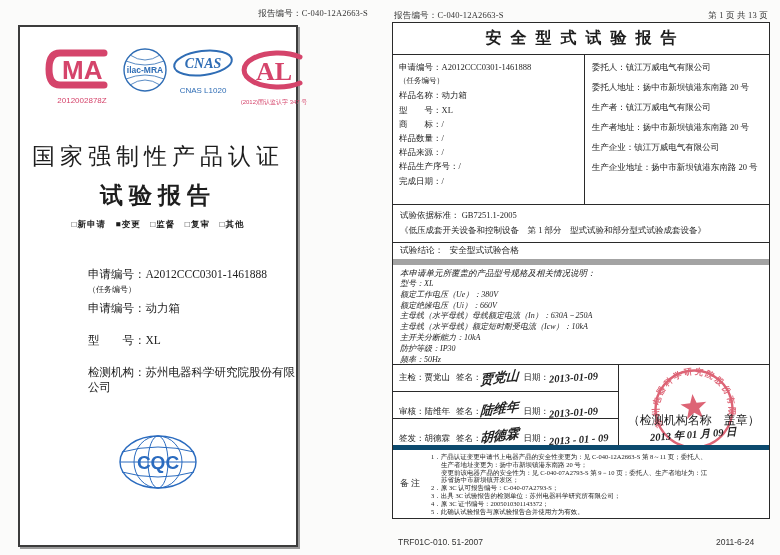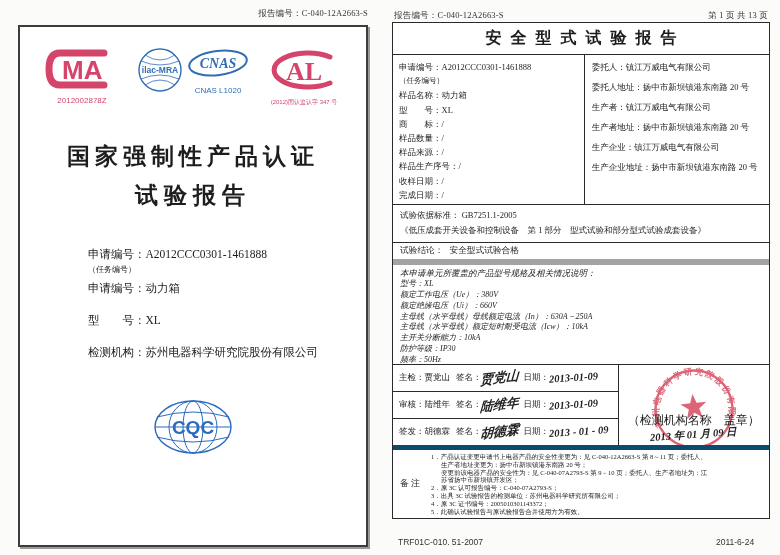--- a/index.html
+++ b/index.html
@@ -4,29 +4,29 @@
 <style>
   * { margin:0; padding:0; box-sizing:border-box; }
   html,body { width:780px; height:555px; background:#fbfbfa; overflow:hidden; }
   body { font-family:"Liberation Serif", serif; color:#1d1d1d; }
   .canvas { position:absolute; left:0; top:0; width:780px; height:555px; }
 
   
   .small-head { position:absolute; font-size:8.5px; color:#333; letter-spacing:.2px; }
 
   
-  .page-left { position:absolute; left:18px; top:25px; width:350px; height:522px;
+  .page-left { position:absolute; left:18px; top:25px; width:280px; height:522px;
     background:#fff; border:2px solid #3c3c3c; box-shadow:2px 2px 0 #9a9a9a; }
   .logo-row { display:flex; align-items:flex-start; justify-content:space-between;
     padding:20px 22px 0 22px; }
   .logo-block { text-align:center; }
   .logo-sub { font-size:8px; color:#d5446b; margin-top:1px; font-family:"Liberation Sans",sans-serif; }
   .logo-sub.blue { color:#2f6db5; }
   .logo-sub.tiny { font-size:6px; }
-  .lp-title { text-align:center; margin-top:34px; font-size:23px; font-weight:700; letter-spacing:5px; }
+  .lp-title { text-align:center; margin-top:34px; font-size:23px; font-weight:400; letter-spacing:5px; }
   .lp-title2 { text-align:center; margin-top:8px; font-size:23px; font-weight:600; letter-spacing:6px; }
   .lp-checks { text-align:center; margin-top:8px; font-size:8.5px; font-weight:600; letter-spacing:1px; }
   .lp-fields { margin:36px 0 0 68px; font-size:11.5px; }
   .lp-fields .row { margin-bottom:2px; }
   .lp-fields .tasknote { font-size:8px; margin:1px 0 6px 0; }
   .lp-fields .gap { margin-top:17px; }
   .cqc-wrap { text-align:center; margin-top:38px; }
 
   
   .page-right { position:absolute; left:392px; top:22px; width:378px; height:497px;
@@ -42,21 +42,21 @@
   .rp-standard { height:38px; border-bottom:1px solid #2a2a2a; padding:3px 7px; font-size:8.5px; }
   .rp-standard div { line-height:15px; }
   .rp-conclusion { height:22px; border-bottom:6px solid #a3a3a3; padding:0 7px; font-size:8.7px;
     display:flex; align-items:center; }
   .rp-specs { height:100px; border-bottom:1px solid #2a2a2a; padding:3px 7px; font-size:8px; overflow:hidden; }
   .rp-specs div { line-height:10.9px;font-style:italic; }
   .rp-specs .spec-title { font-size:8.5px; }
   .rp-sign { height:85px; border-bottom:5px solid #0c4a6e; display:flex; }
   .sig-col { width:60%; border-right:1px solid #2a2a2a; display:flex; flex-direction:column; }
   .sig-row { flex:1; display:flex; align-items:center; padding:0 6px; font-size:8.5px; position:relative; }
-  .sig-row + .sig-row { border-top:1px solid #2a2a2a; }
+  .sig-row + .sig-row { border-top:1px solid #2a2a2a;align-items:flex-end; }
   .sig-script { display:inline-block; font-size:13px; font-style:italic; font-weight:700;
     transform:rotate(-7deg) skewX(-10deg); margin:0 1px 0 -2px; color:#222; white-space:nowrap; }
   .hand-date { display:inline-block; font-size:10.5px; font-style:italic; font-weight:600;
     transform:rotate(-4deg); color:#222; white-space:nowrap; }
   .seal-cell { width:40%; position:relative; overflow:hidden; }
   .seal-svg { position:absolute; left:50%; top:-4px; transform:translateX(-50%) rotate(-6deg); opacity:.88; }
   .seal-caption { position:absolute; left:0; right:0; bottom:16px; text-align:center; font-size:12px; }
   .seal-date { position:absolute; left:0; right:0; bottom:3px; text-align:center; }
   .rp-remarks { flex:1; display:flex; }
   .remarks-label { width:36px; border-right:0; display:flex; align-items:center; justify-content:center;
@@ -107,20 +107,21 @@
         <svg width="80" height="46" viewBox="0 0 80 46">
           <path d="M 66,10 A 34 17 0 1 0 66,36" fill="none" stroke="#d5446b" stroke-width="5" stroke-linecap="round"></path>
           <text x="40" y="33" font-size="26" font-weight="bold" fill="#d5446b" text-anchor="middle" font-family="Liberation Serif, serif">AL</text>
         </svg>
         <div class="logo-sub tiny">(2012)国认监认字 347 号</div>
       </div>
     </div>
 
     <div class="lp-title">国家强制性产品认证</div>
     <div class="lp-title2">试验报告</div>
+    <div class="lp-checks">□新申请　■变更　□监督　□复审　□其他</div>
 
     <div class="lp-fields">
       <div class="row">
         <span>申请编号：</span><span>A2012CCC0301-1461888</span>
       </div>
       <div class="tasknote">（任务编号）</div>
       <div class="row">
         <span>申请编号：</span><span>动力箱</span>
       </div>
       <div class="row gap">
@@ -149,21 +150,20 @@
     <div class="rp-info">
       <div class="rp-info-left">
         <div>申请编号：A2012CCC0301-1461888</div>
         <div class="task">（任务编号）</div>
         <div>样品名称：动力箱</div>
         <div>型　　号：XL</div>
         <div>商　　标：/</div>
         <div>样品数量：/</div>
         <div>样品来源：/</div>
         <div>样品生产序号：/</div>
-        <div>收样日期：/</div>
         <div>完成日期：/</div>
       </div>
       <div class="rp-info-right">
         <div>委托人：镇江万威电气有限公司</div>
         <div>委托人地址：扬中市新坝镇港东南路 20 号</div>
         <div>生产者：镇江万威电气有限公司</div>
         <div>生产者地址：扬中市新坝镇港东南路 20 号</div>
         <div>生产企业：镇江万威电气有限公司</div>
         <div>生产企业地址：扬中市新坝镇港东南路 20 号</div>
       </div>

